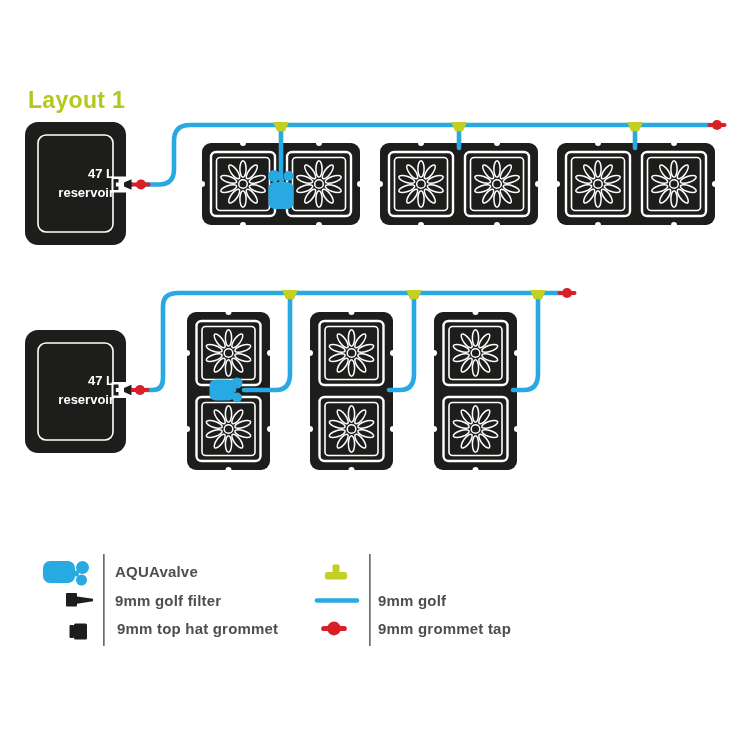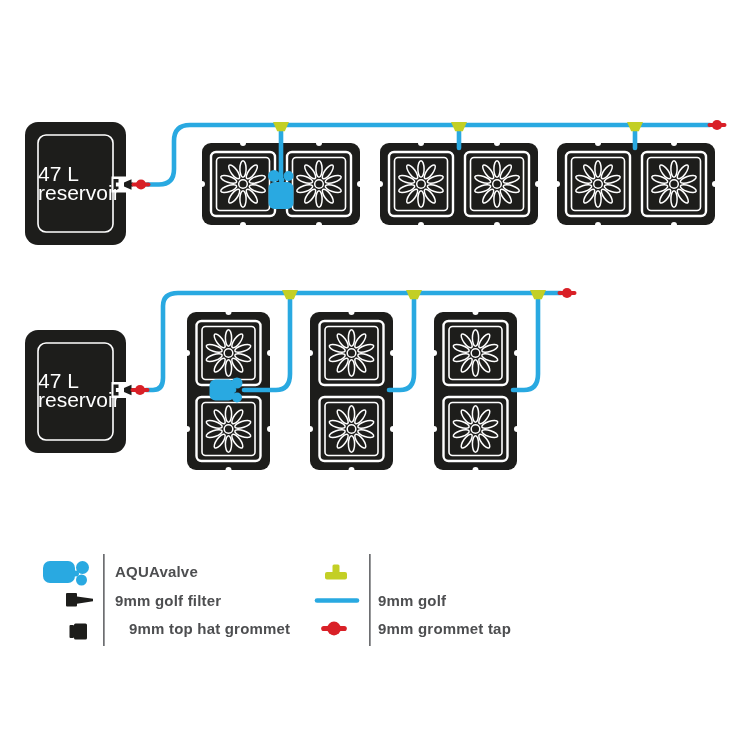--- a/index.html
+++ b/index.html
@@ -15,22 +15,22 @@
   .fill-div{fill:var(--divider);}
   .pipe{stroke:var(--blue);stroke-width:4.6;fill:none;stroke-linecap:round;}
   .pot-o{fill:none;stroke:#fff;stroke-width:2.4;}
   .pot-i{fill:none;stroke:#fff;stroke-width:1.6;}
   .sb{fill:none;stroke:#fff;stroke-width:1.5;}
   .dot{fill:#fff;}
   .res-inner{fill:none;stroke:#fff;stroke-width:1.6;}
 
   .layout-title{position:absolute;font-size:23px;font-weight:bold;color:var(--green);
                 letter-spacing:.3px;line-height:26px;}
-  .res-label{position:absolute;width:76px;text-align:left;color:#fff;
-             font-size:21px;font-weight:normal;line-height:18.5px;}
+  .res-label{position:absolute;width:76px;text-align:right;color:#fff;
+             font-size:13px;font-weight:bold;line-height:18.5px;}
   .lg-label{position:absolute;font-size:15px;font-weight:bold;color:var(--label);
             line-height:16px;letter-spacing:.2px;white-space:nowrap;text-align:center;}
 </style>
 </head>
 <body>
 
 <div class="canvas">
 
   <svg width="750" height="750" viewBox="0 0 750 750">
     <defs>
@@ -171,29 +171,30 @@
       </g>
       <path class="pipe" d="M317,600.5 H357"></path>
       <g transform="translate(334,628.5) scale(1.35)">
         <use href="#tap"></use>
       </g>
       <rect class="fill-div" x="103" y="554" width="1.7" height="92"></rect>
       <rect class="fill-div" x="369" y="554" width="1.7" height="92"></rect>
     </g>
   </svg>
 
+  <div class="layout-title" style="left:28px;top:87px">Layout 1</div>
 
   <div class="res-label" style="left:38px;top:165px">
     <div>47 L</div>
     <div>reservoir</div>
   </div>
   <div class="res-label" style="left:38px;top:372px">
     <div>47 L</div>
     <div>reservoir</div>
   </div>
 
   <div class="lg-label" style="left:115px;top:564px">AQUAvalve</div>
   <div class="lg-label" style="left:115px;top:592.5px">9mm golf filter</div>
-  <div class="lg-label" style="left:129px;top:621px">9mm top hat grommet</div>
+  <div class="lg-label" style="left:117px;top:621px">9mm top hat grommet</div>
 
   <div class="lg-label" style="left:378px;top:592.5px">9mm golf</div>
   <div class="lg-label" style="left:378px;top:621px">9mm grommet tap</div>
 </div>
 
 </body></html>

